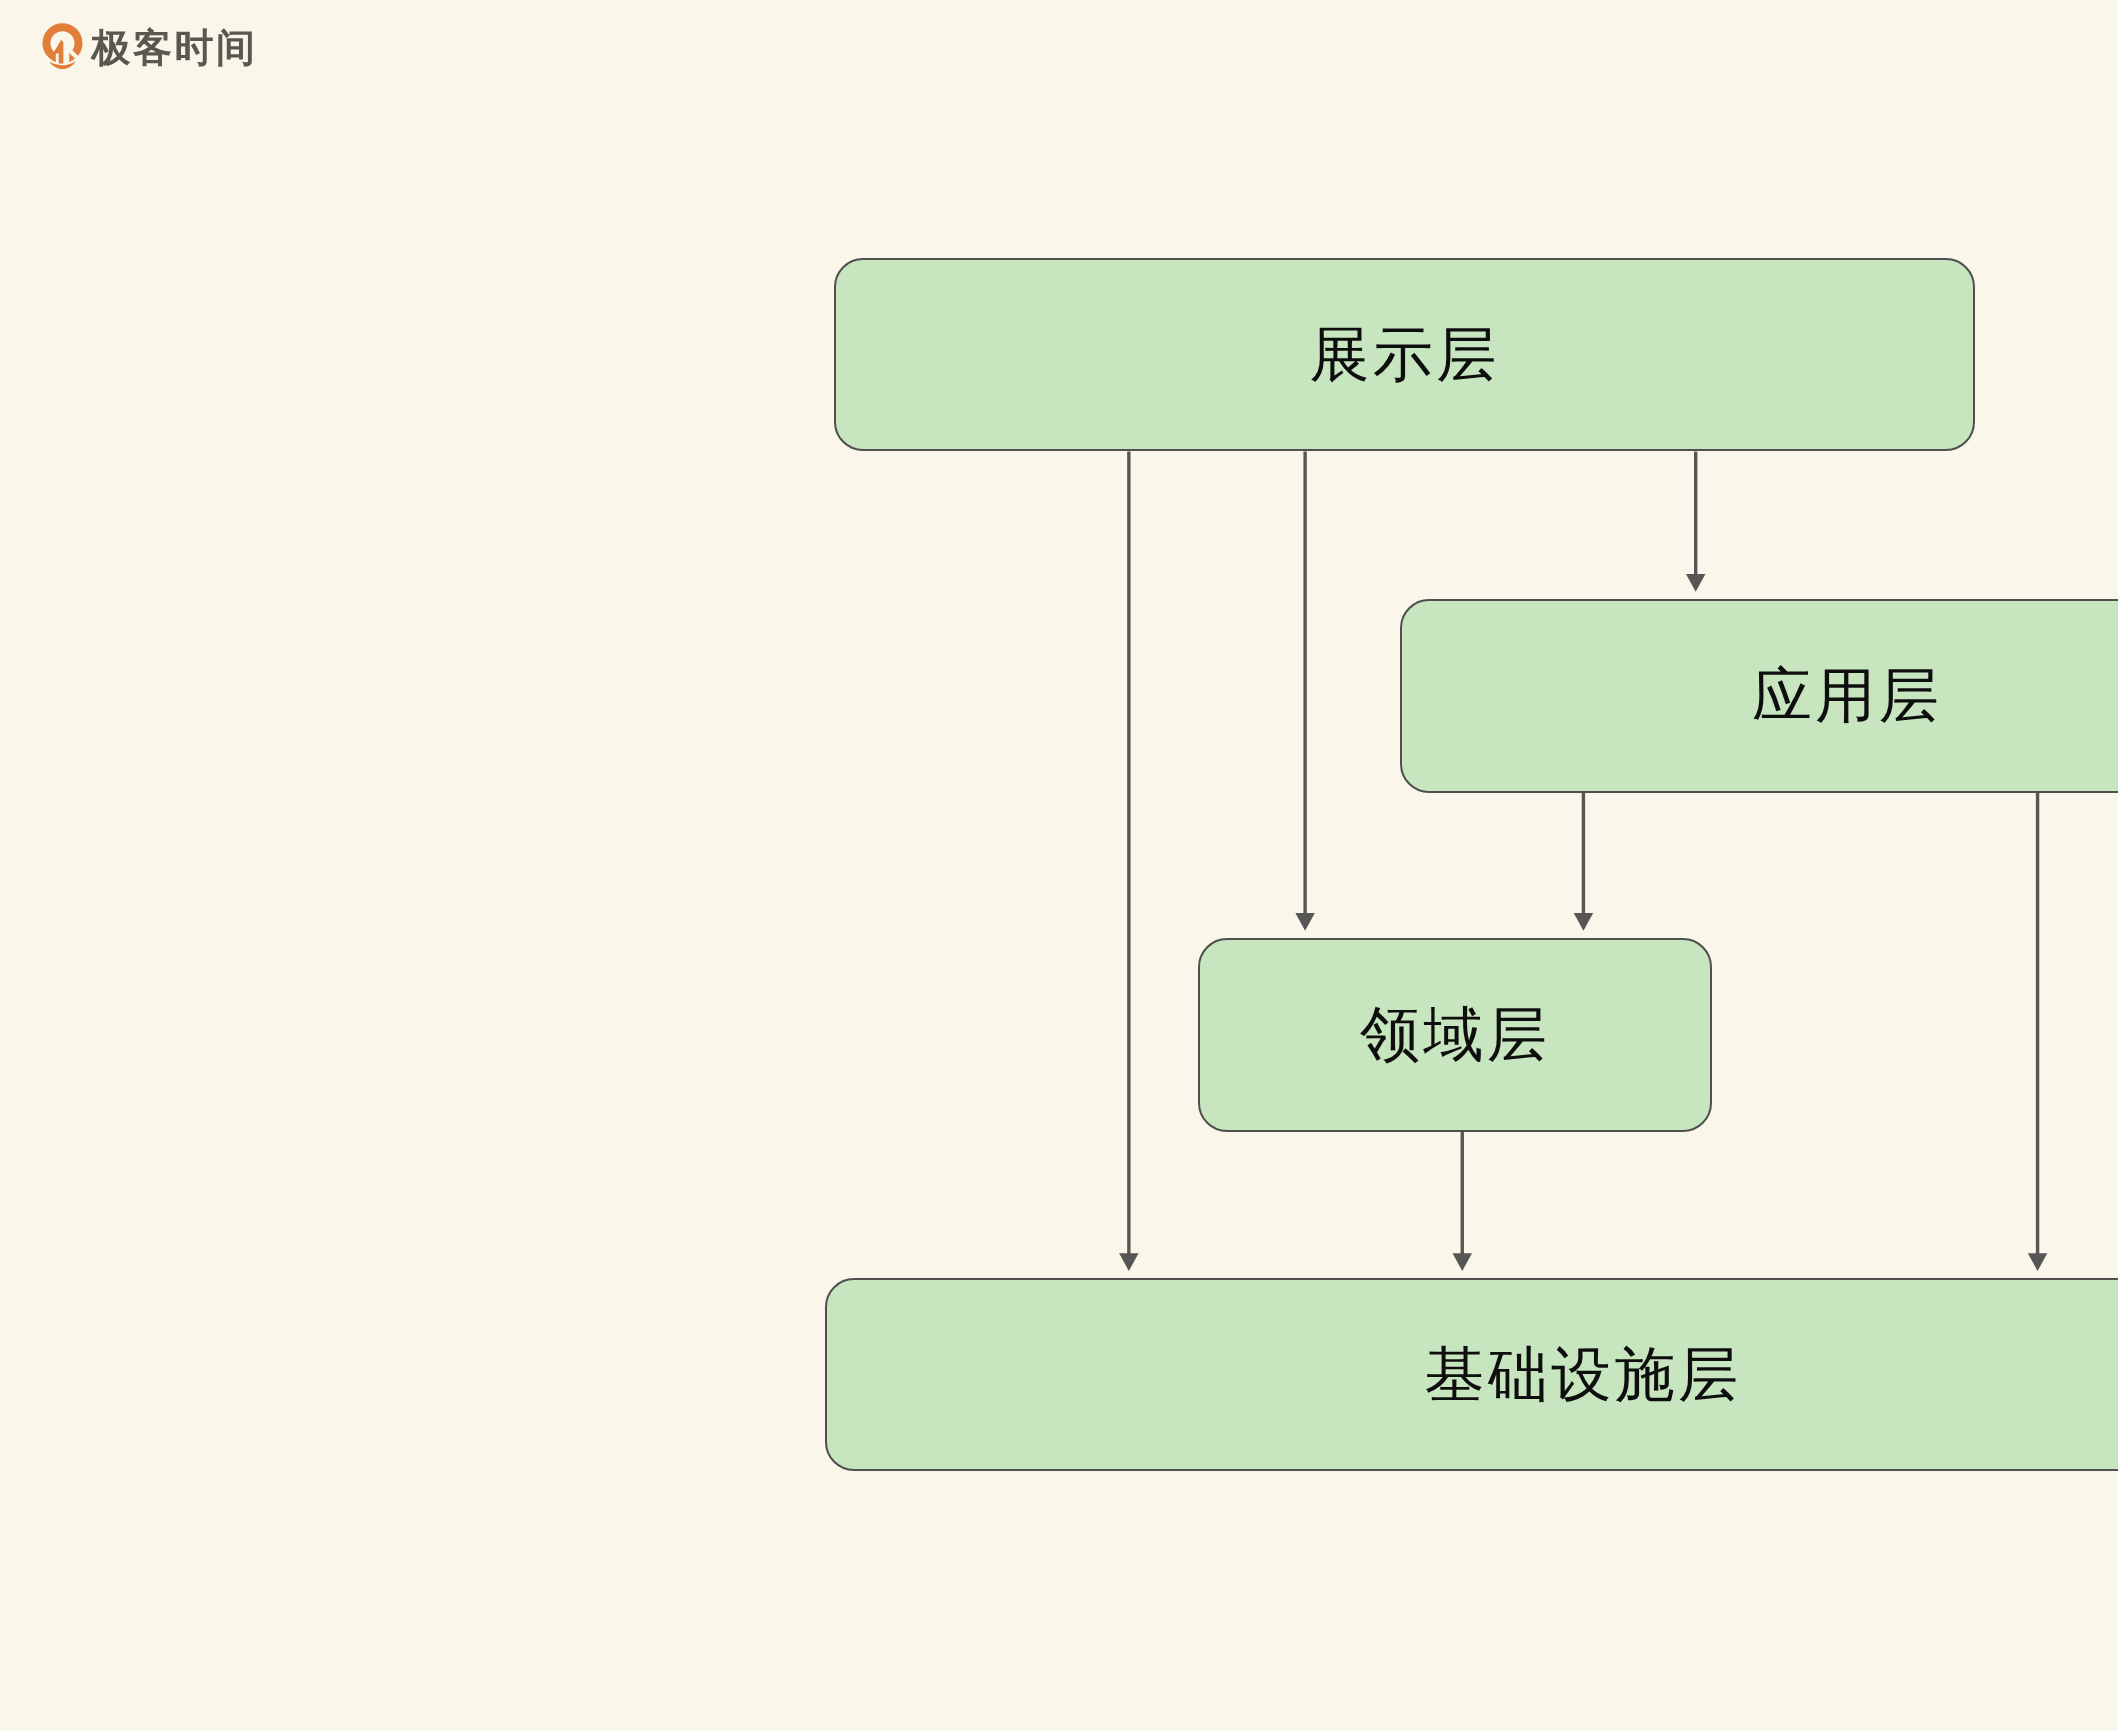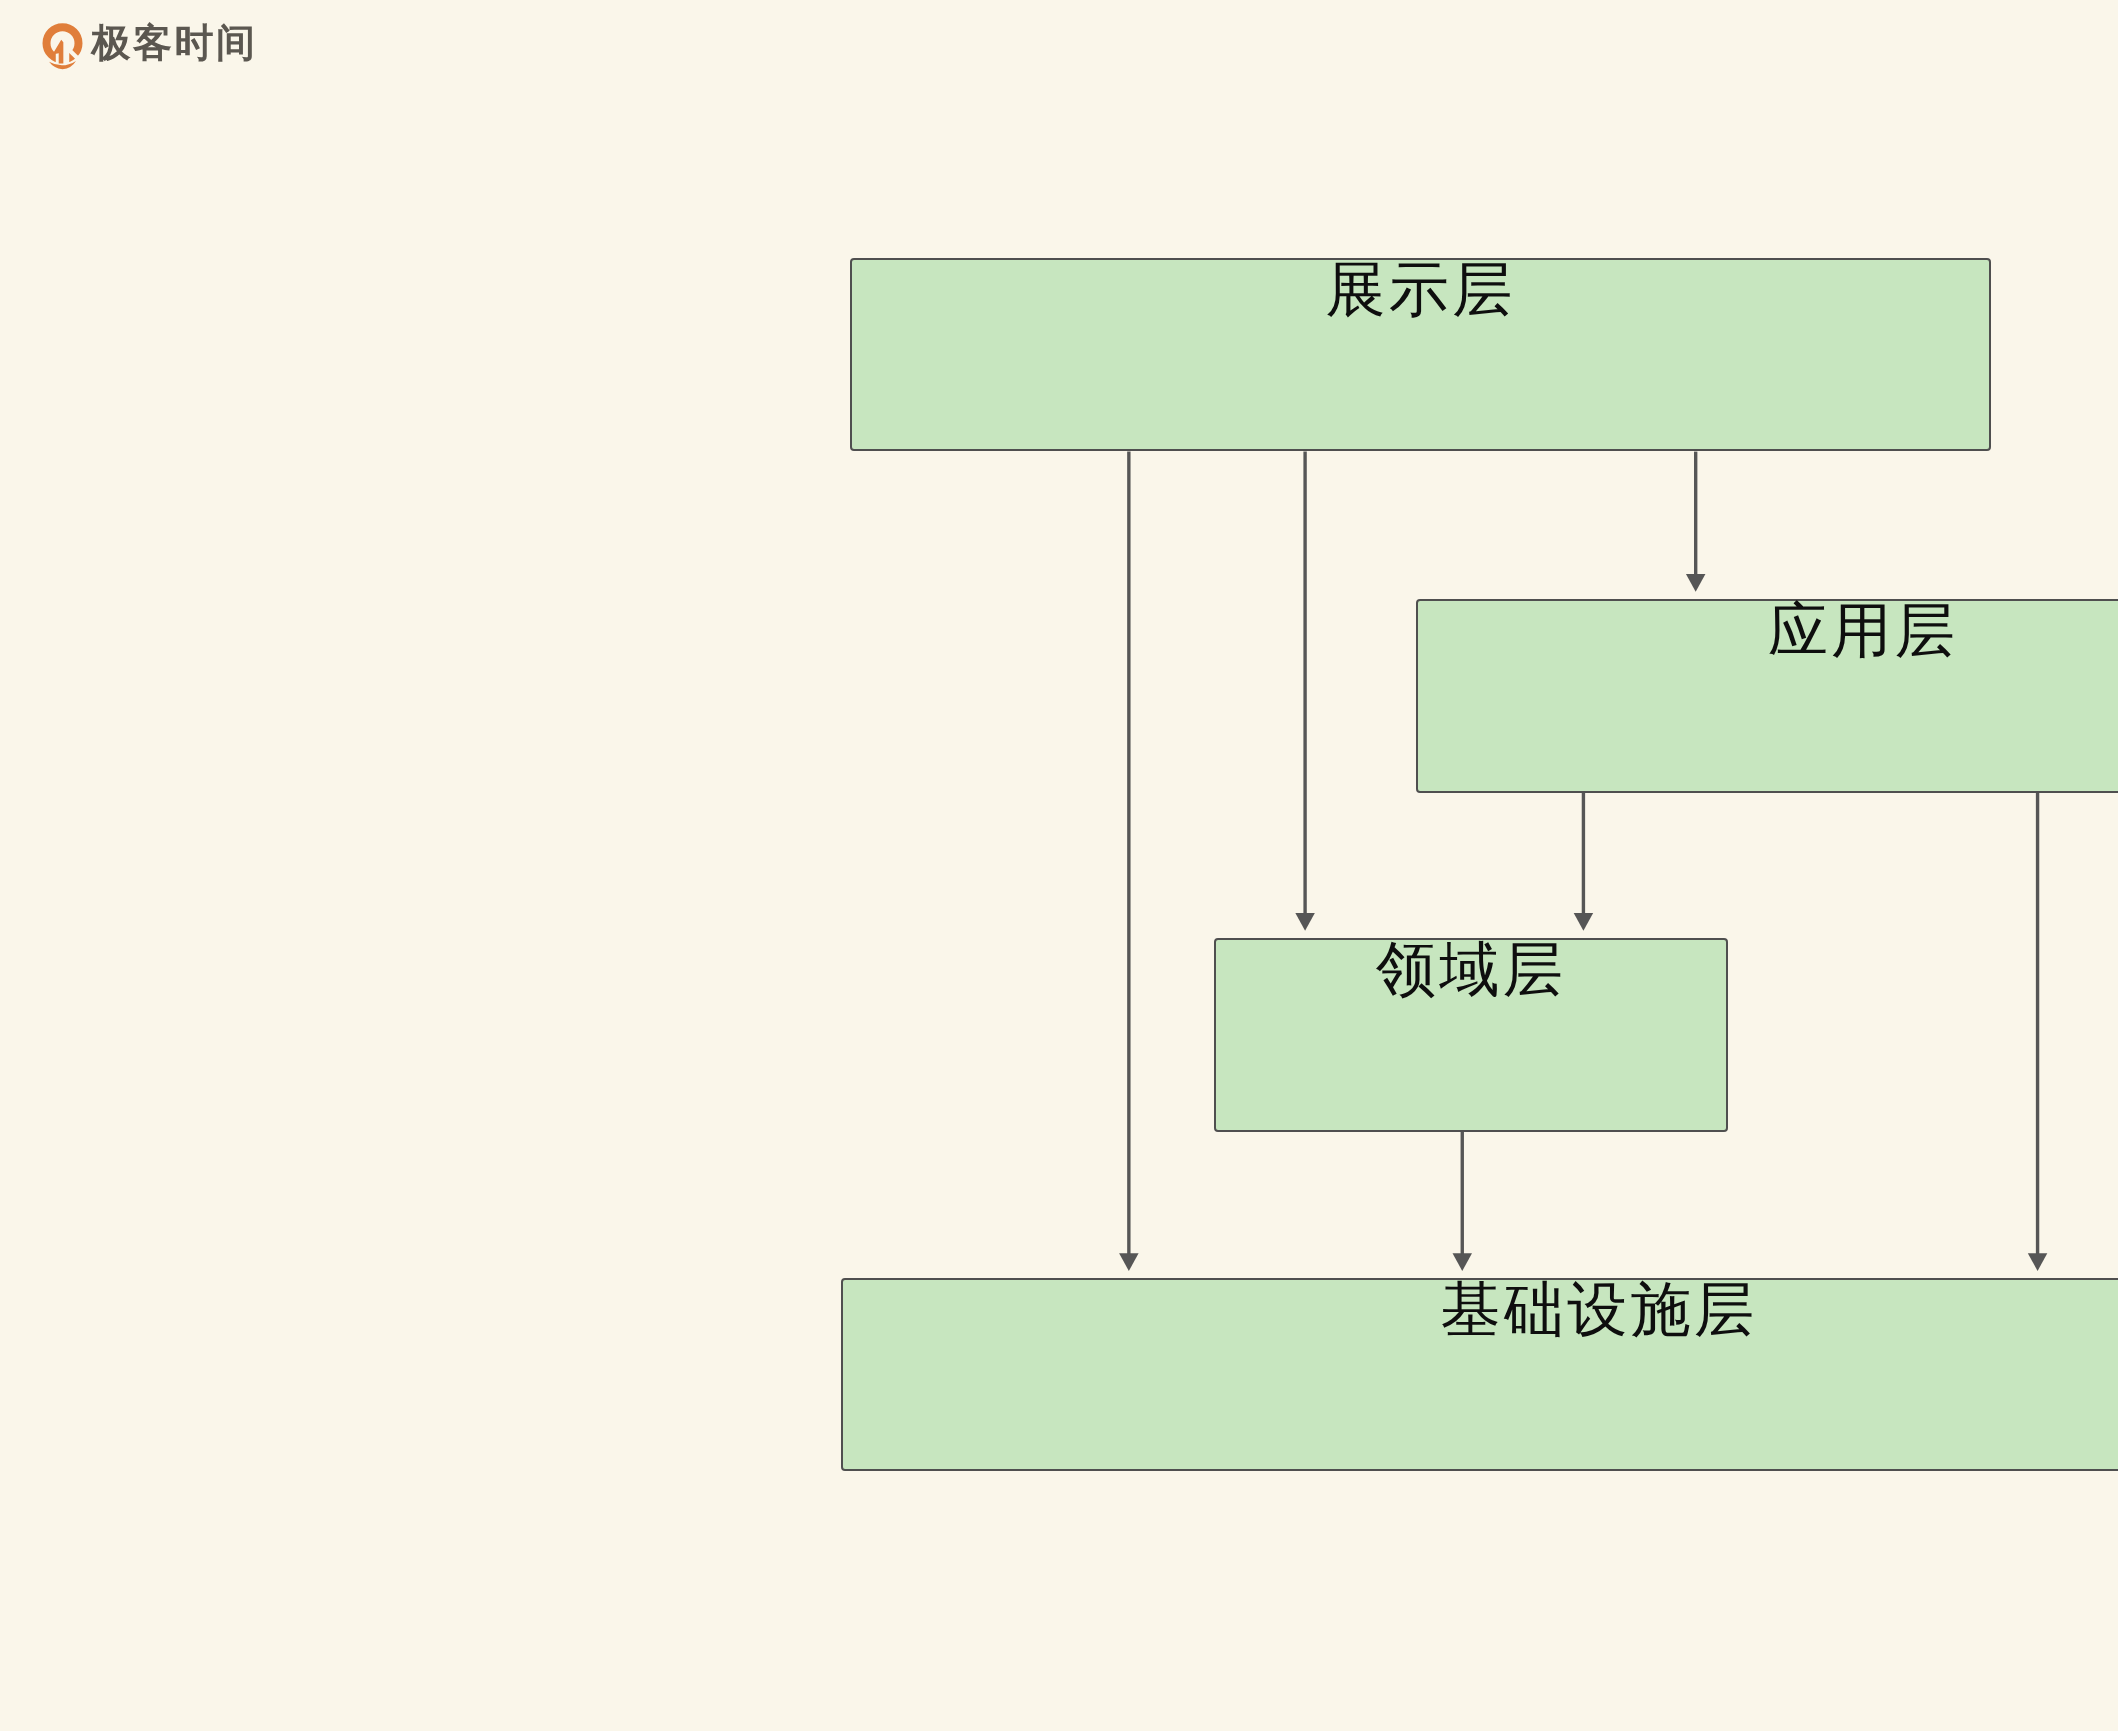--- a/index.html
+++ b/index.html
@@ -7,38 +7,38 @@
     width:3166px;height:1731px;
     background:var(--background,#faf6ea);
     overflow:hidden;
     font-family:"Liberation Sans","DejaVu Sans",sans-serif;
   }
   .canvas{position:relative;width:3166px;height:1731px;}
 
   
   .logo{
     position:absolute;left:42px;top:23px;
-    display:flex;gap:8.5px;
+    display:flex;align-items:center;gap:8.5px;
   }
   .logo-icon{width:41px;height:48px;display:block;}
   .logo-icon .ink{fill:var(--logo-orange,#e07e3a);}
   .logo-icon .ring{fill:none;stroke:var(--logo-orange,#e07e3a);stroke-width:19px;}
   .logo-icon .cut{stroke:var(--background,#faf6ea);fill:none;}
   .logo-text{
     font-size:39px;font-weight:bold;letter-spacing:2.5px;
     color:var(--logo-text,#5b5750);line-height:1;white-space:nowrap;
   }
 
   
   .node{
     position:absolute;box-sizing:border-box;
     background:var(--box-fill,#c7e6bf);
     border:2.5px solid var(--box-border,#4f4f4f);
-    border-radius:4px;
-    display:flex;justify-content:center;margin-left:16px;
+    border-radius:29px;
+    display:flex;align-items:center;justify-content:center;
   }
   .node-label{
     font-family:"Liberation Serif","DejaVu Serif",serif;
     font-size:60px;letter-spacing:3.4px;
     color:var(--label,#0e0e0e);line-height:1;white-space:nowrap;
   }
 
   
   .edges{position:absolute;left:0;top:0;width:3166px;height:1731px;}
   .edge line{stroke:var(--arrow,#565656);stroke-width:8px;}

